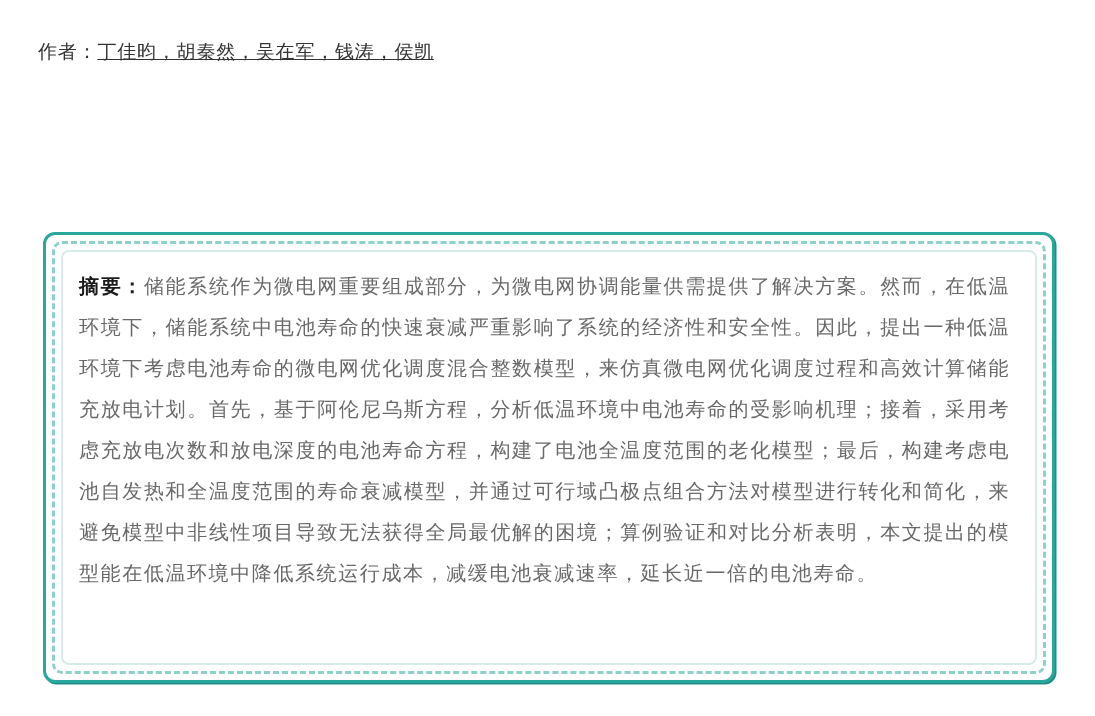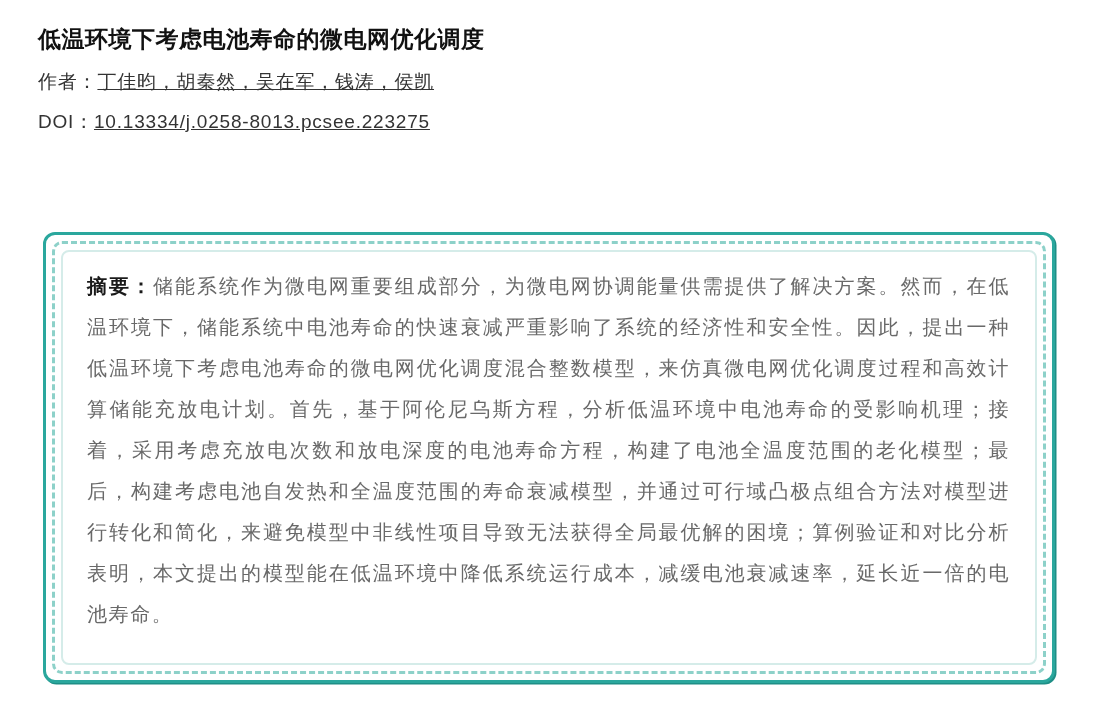--- a/index.html
+++ b/index.html
@@ -58,44 +58,42 @@
     border-radius: 10px;
   }
   .box-light {
     position: absolute;
     inset: 6px;
     border: 2px solid var(--box-border-inner, #d5ece9);
     border-radius: 8px;
   }
   .abstract {
     margin: 0;
-    padding: 14px 25px 0 24px;
+    padding: 14px 25px 0 16px;
     font-size: 20px;
     line-height: 41px;
     letter-spacing: 1.6px;
     text-align: justify;
     color: var(--abstract-text, #696969);
   }
   .abstract-label {
     font-weight: 700;
     color: var(--abstract-label-text, #1a1a1a);
   }
 </style>
 </head>
 <body>
 
 <div class="page">
 
   <div class="header">
-    <h1 class="title">低温环境下考虑电池寿命的微电网优化调度</h1>
 
     <p class="meta"><span class="meta-label">作者：</span><span class="meta-value">丁佳昀，胡秦然，吴在军，钱涛，侯凯</span></p>
 
 
-    <p class="meta"><span class="meta-label">DOI：</span><span class="meta-value">10.13334/j.0258-8013.pcsee.223275</span></p>
   </div>
 
   <div class="abstract-box">
     <div class="box-dashed">
       <div class="box-light">
         <p class="abstract"><span class="abstract-label">摘要：</span><span>储能系统作为微电网重要组成部分，为微电网协调能量供需提供了解决方案。然而，在低温环境下，储能系统中电池寿命的快速衰减严重影响了系统的经济性和安全性。因此，提出一种低温环境下考虑电池寿命的微电网优化调度混合整数模型，来仿真微电网优化调度过程和高效计算储能充放电计划。首先，基于阿伦尼乌斯方程，分析低温环境中电池寿命的受影响机理；接着，采用考虑充放电次数和放电深度的电池寿命方程，构建了电池全温度范围的老化模型；最后，构建考虑电池自发热和全温度范围的寿命衰减模型，并通过可行域凸极点组合方法对模型进行转化和简化，来避免模型中非线性项目导致无法获得全局最优解的困境；算例验证和对比分析表明，本文提出的模型能在低温环境中降低系统运行成本，减缓电池衰减速率，延长近一倍的电池寿命。</span></p>
       </div>
     </div>
   </div>
 

